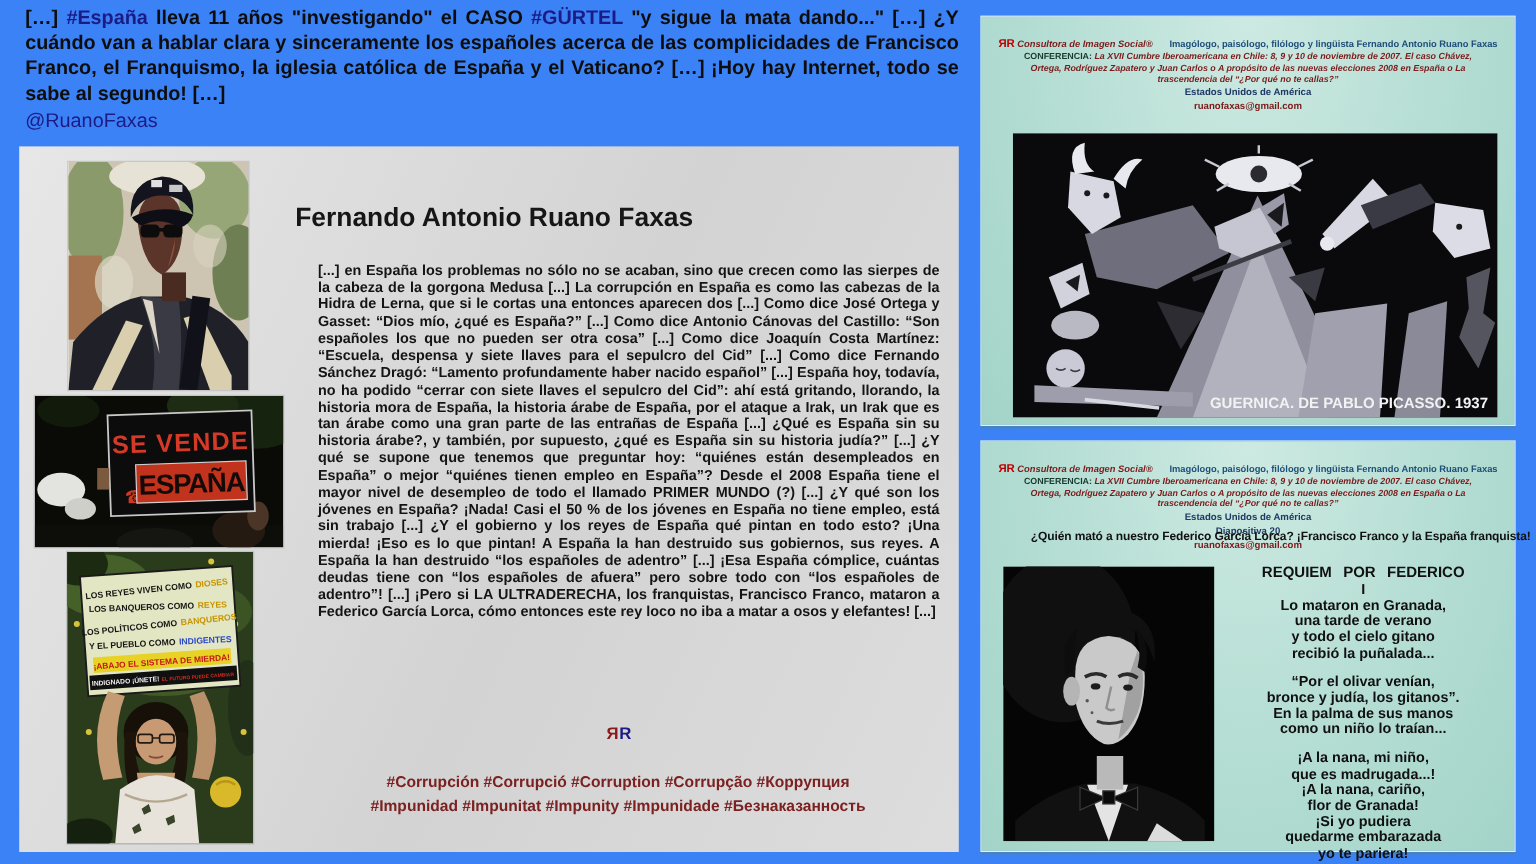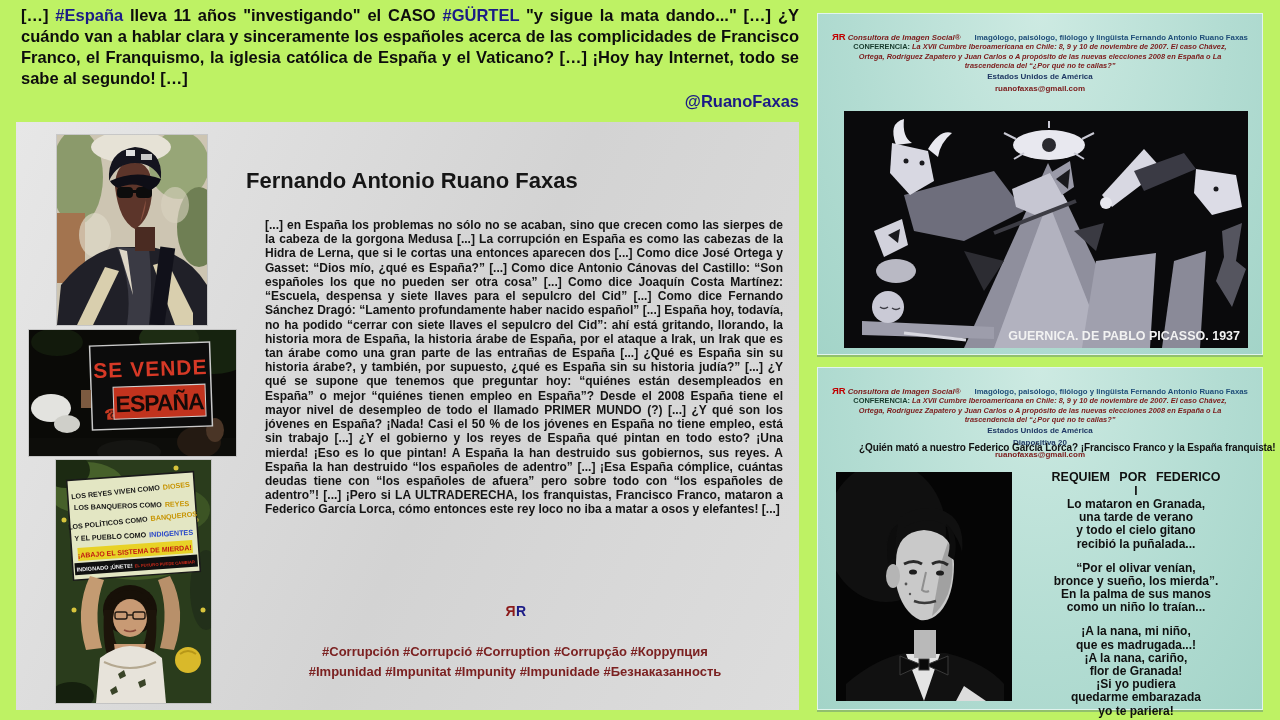--- a/index.html
+++ b/index.html
@@ -1,25 +1,25 @@
 <!DOCTYPE html>
 <html><head>
 <meta charset="utf-8">
 <style>
   html,body{margin:0;padding:0;background:#ffffff;}
   #stage{position:relative;width:1280px;height:720px;overflow:hidden;
-         font-family:"Liberation Sans","DejaVu Sans",sans-serif;background:#bef264;}
+         font-family:"Liberation Sans","DejaVu Sans",sans-serif;background:#3b82f6;}
   #stage *{box-sizing:border-box;}
 
   
   .intro{position:absolute;left:21px;top:5px;width:778px;font-size:16.5px;font-weight:bold;
          line-height:1.28;text-align:justify;color:#0d0d0d;}
   .navy{color:#1b1b86;}
-  .handle{position:absolute;left:21px;top:92px;width:778px;text-align:right;
-          font-size:16.5px;font-weight:bold;}
+  .handle{position:absolute;left:21px;top:92px;width:778px;text-align:left;
+          font-size:16.5px;font-weight:normal;}
 
   
   .main-panel{position:absolute;left:16px;top:122px;width:783px;height:588px;
               background:linear-gradient(115deg,#e7e7e7 0%,#d3d3d3 55%,#dddddd 100%);}
   .photo{position:absolute;box-shadow:0 0 0 1px rgba(180,180,180,.6);}
   .photo1{left:41px;top:13px;width:150px;height:190px;}
   .photo2{left:13px;top:208px;width:207px;height:126px;}
   .photo3{left:40px;top:338px;width:155px;height:243px;}
   .art-title{position:absolute;left:230px;top:46px;width:540px;text-align:left;
              font-size:22px;font-weight:bold;color:#161616;}
@@ -272,21 +272,21 @@
 
     <div class="poem">
       <div class="poem-title">REQUIEM  POR  FEDERICO</div>
       <div>I</div>
       <div>Lo mataron en Granada,</div>
       <div>una tarde de verano</div>
       <div>y todo el cielo gitano</div>
       <div>recibió la puñalada...</div>
       <div class="gap"></div>
       <div>“Por el olivar venían,</div>
-      <div>bronce y sueño, los mierda”.</div>
+      <div>bronce y judía, los gitanos”.</div>
       <div>En la palma de sus manos</div>
       <div>como un niño lo traían...</div>
       <div class="gap"></div>
       <div>¡A la nana, mi niño,</div>
       <div>que es madrugada...!</div>
       <div>¡A la nana, cariño,</div>
       <div>flor de Granada!</div>
       <div>¡Si yo pudiera</div>
       <div>quedarme embarazada</div>
       <div>yo te pariera!</div>

